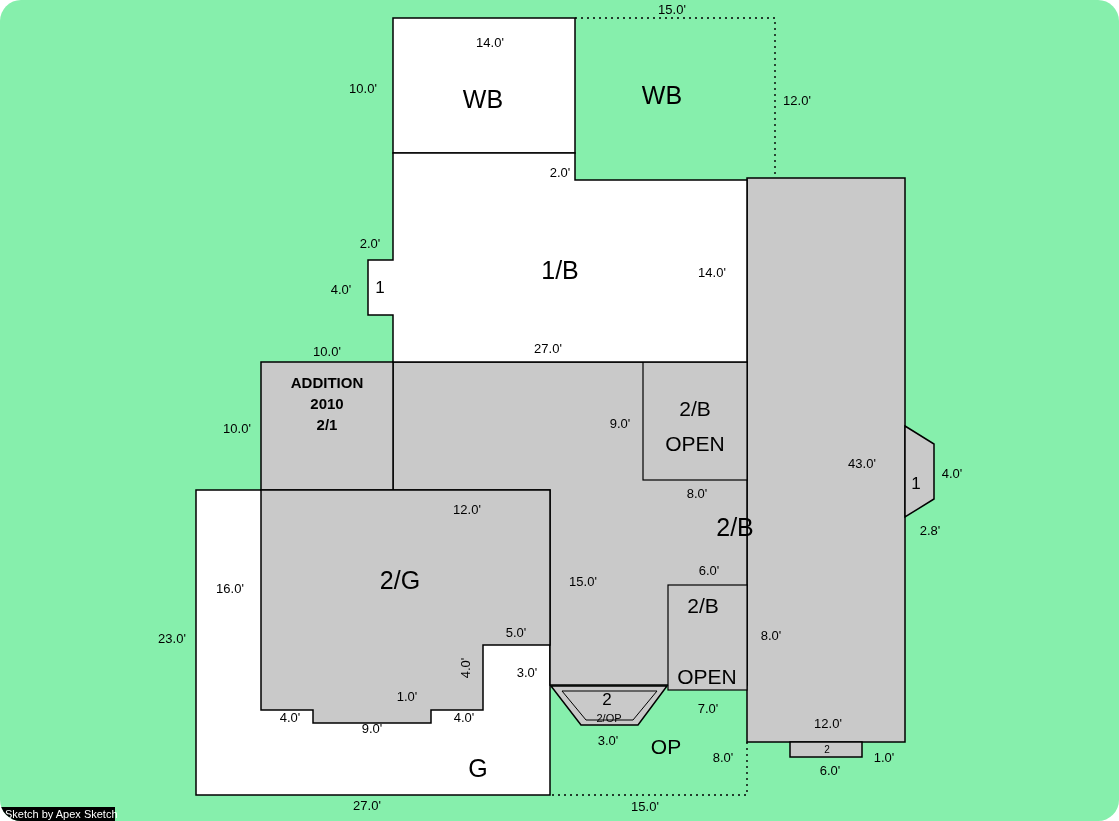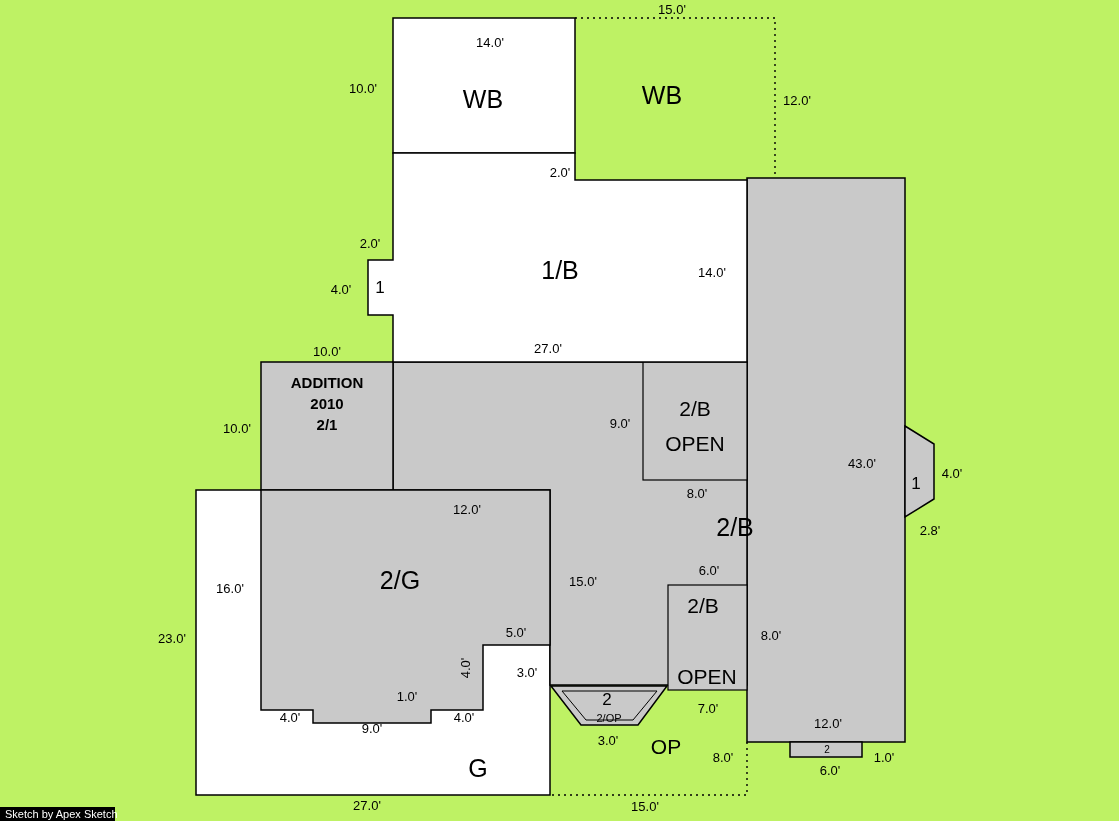--- a/index.html
+++ b/index.html
@@ -1,16 +1,16 @@
 <!DOCTYPE html>
 <html><head>
 <meta charset="utf-8">
 <style>
   html,body{margin:0;padding:0;background:#ffffff;}
-  .stage{position:relative;width:1119px;height:821px;background:#bef264;overflow:hidden;}
+  .stage{position:relative;width:1119px;height:821px;background:#86efac;overflow:hidden;border-radius:21px;}
   svg{display:block;}
   text{font-family:"Liberation Sans",sans-serif;fill:#000;text-anchor:middle;}
   .dim{font-size:13px;}
   .room{font-size:25px;}
   .room-sm{font-size:21px;}
   .marker{font-size:17px;}
   .tiny{font-size:11px;}
   .micro{font-size:10px;}
   .addition{font-size:15px;font-weight:bold;}
   .credit-text{font-size:11px;fill:#ffffff;text-anchor:start;}

